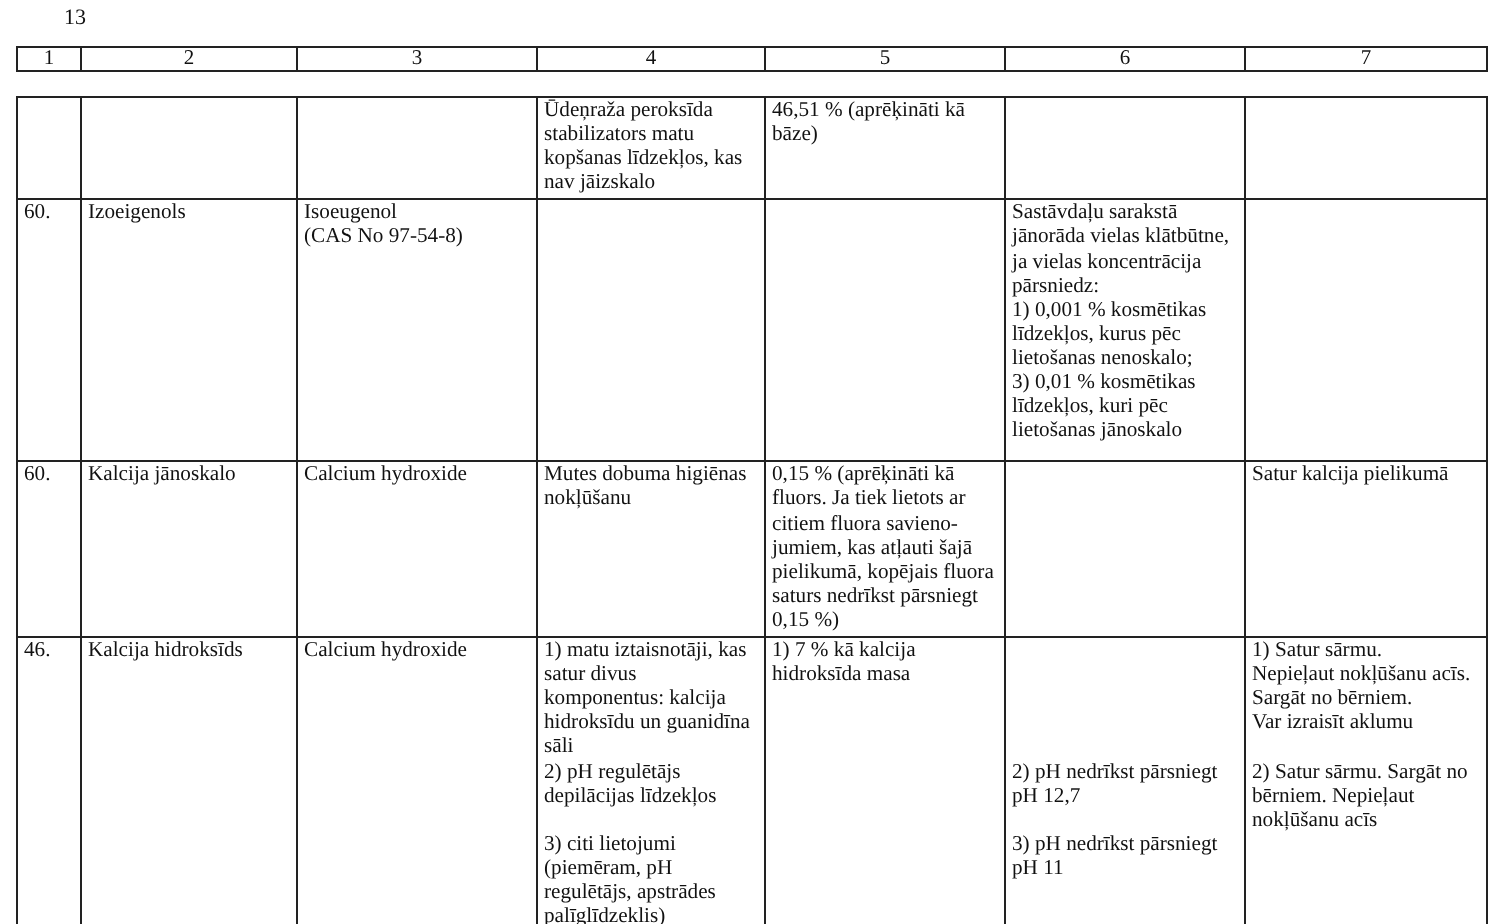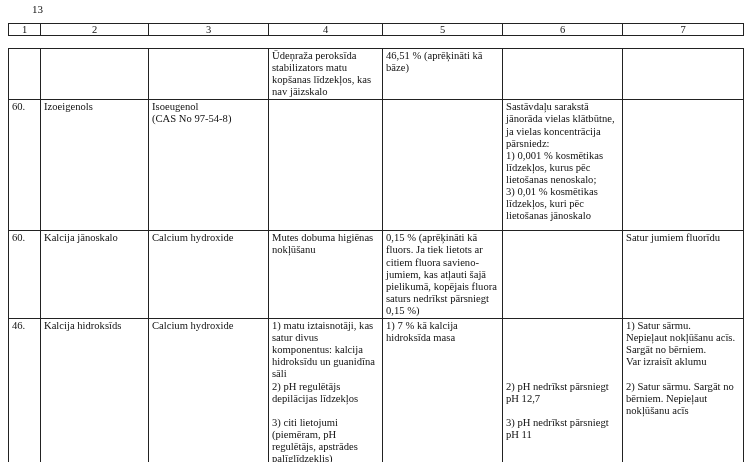--- a/index.html
+++ b/index.html
@@ -96,21 +96,21 @@
     <td>Mutes dobuma higiēnas
 nokļūšanu</td>
     <td>0,15 % (aprēķināti kā
 fluors. Ja tiek lietots ar
 citiem fluora savieno-
 jumiem, kas atļauti šajā
 pielikumā, kopējais fluora
 saturs nedrīkst pārsniegt
 0,15 %)</td>
     <td></td>
-    <td>Satur jumiem fluorīdu</td>
+    <td>Satur kalcija pielikumā</td>
   </tr>
   <tr class="r3">
     <td>46.</td>
     <td>Kalcija hidroksīds</td>
     <td>Calcium hydroxide</td>
     <td>1) matu iztaisnotāji, kas
 satur divus
 komponentus: kalcija
 hidroksīdu un guanidīna
 sāli

